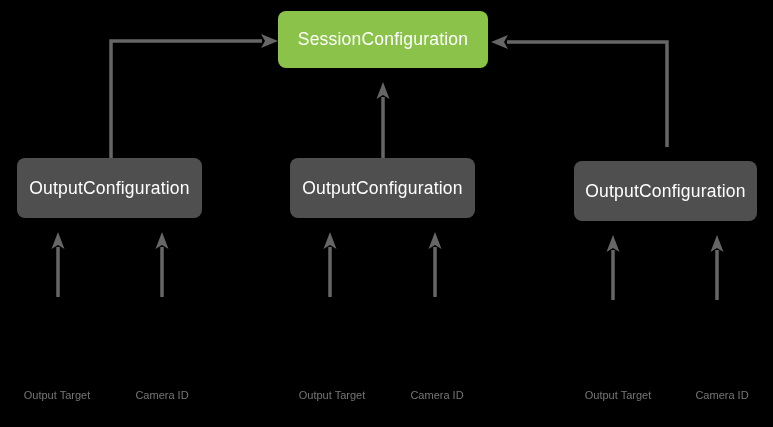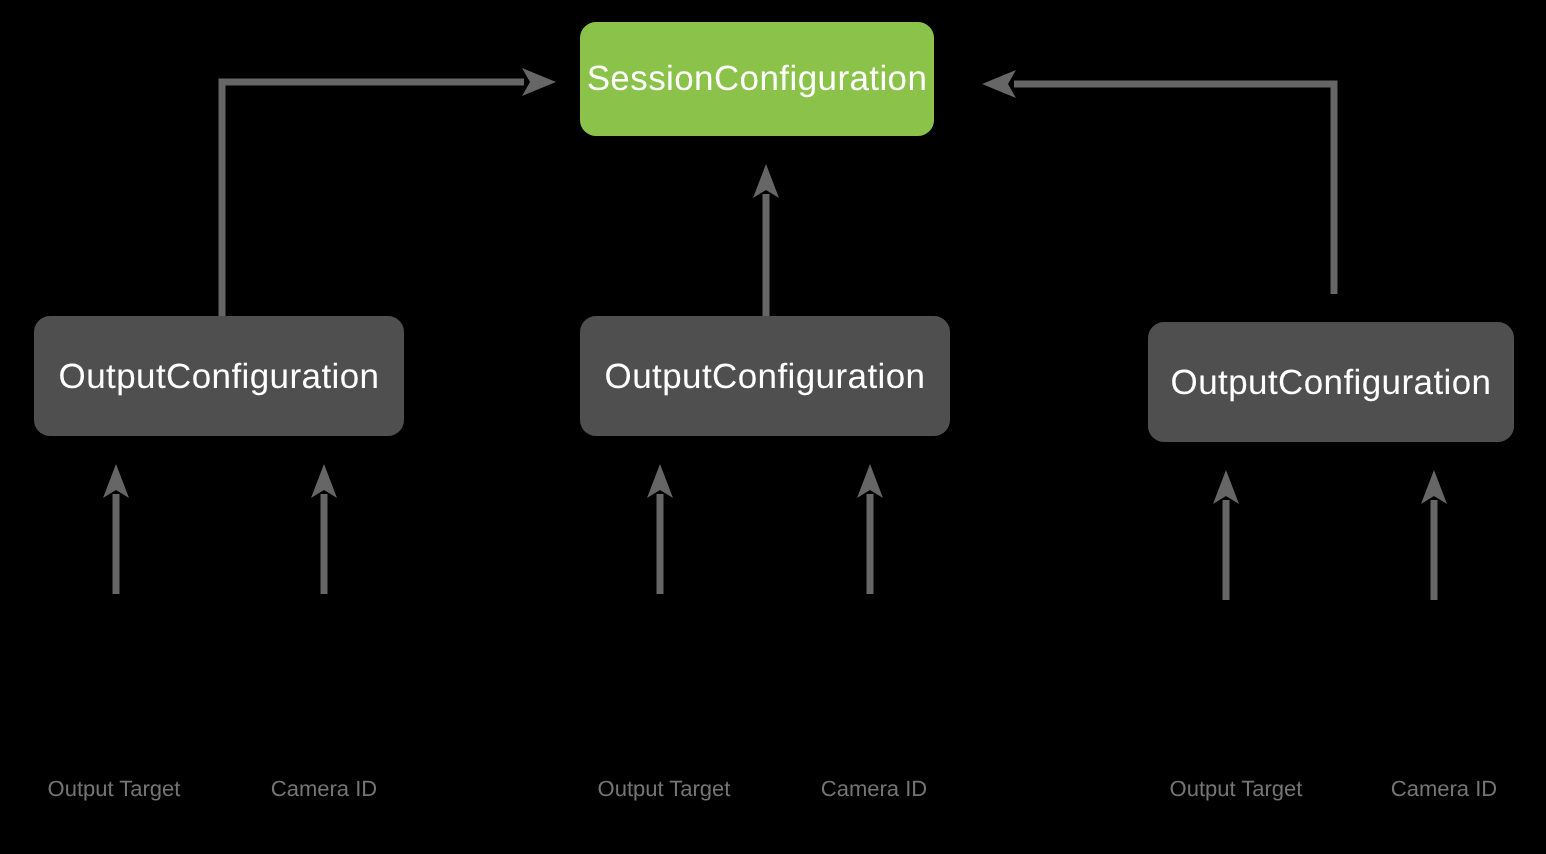--- a/index.html
+++ b/index.html
@@ -75,21 +75,21 @@
     <g>
       <polyline class="arrow-line" points="613,300 613,250"></polyline>
       <polygon class="arrow-head" points="613,235 606.5,252 613,248 619.5,252"></polygon>
     </g>
     <g>
       <polyline class="arrow-line" points="717,300 717,250"></polyline>
       <polygon class="arrow-head" points="717,235 710.5,252 717,248 723.5,252"></polygon>
     </g>
   </svg>
 
-  <div class="box session" style="left:290px;top:11px;width:177px;height:57px;">SessionConfiguration</div>
+  <div class="box session" style="left:278px;top:11px;width:210px;height:57px;">SessionConfiguration</div>
 
   <div class="box output" style="left:17px;top:158px;width:185px;height:60px;">OutputConfiguration</div>
 
   <div class="box output" style="left:290px;top:158px;width:185px;height:60px;">OutputConfiguration</div>
 
   <div class="box output" style="left:574px;top:161px;width:183px;height:60px;">OutputConfiguration</div>
 
   <div class="io-label" style="left:57px;top:389px;">Output Target</div>
   <div class="io-label" style="left:162px;top:389px;">Camera ID</div>
 

